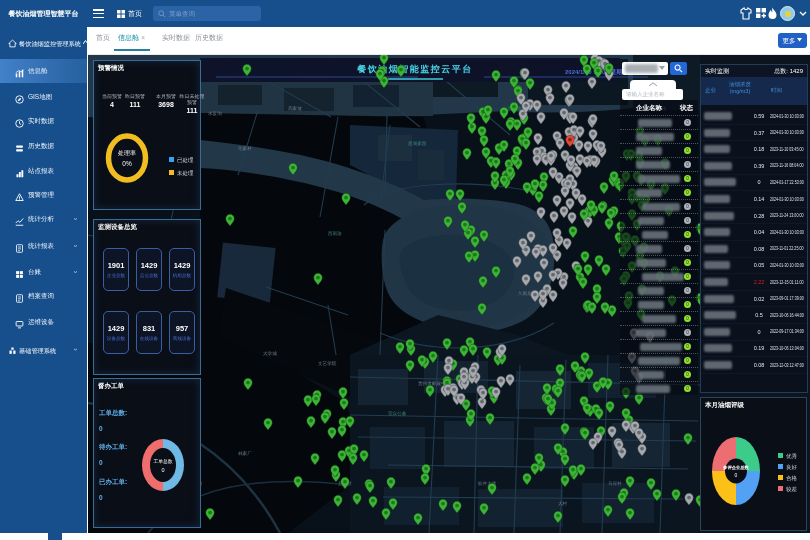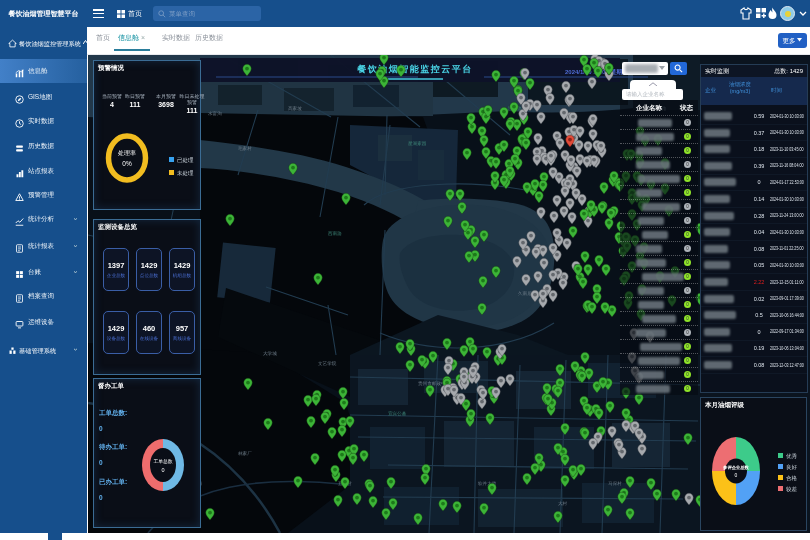--- a/index.html
+++ b/index.html
@@ -722,37 +722,37 @@
     <text x="27" y="27" fill="#fff" font-size="6" text-anchor="middle">处理率</text>
     <text x="27" y="38" fill="#fff" font-size="6.5" text-anchor="middle">0%</text>
   </svg>
   <div class="leg" style="left:75px;top:96px"><i style="background:#37a2f0"></i>已处理</div>
   <div class="leg" style="left:75px;top:109px"><i style="background:#f2bd20"></i>未处理</div>
 </div>
 
 <div class="panel" style="left:5px;top:164px;width:108px;height:156px">
   <div class="ptitle">监测设备总览</div>
   <div class="mbox" style="left:9px;top:28px">
-        <b>1397</b>
+        <b>1901</b>
         <span>企业总数</span>
       </div>
   <div class="mbox" style="left:42px;top:28px">
         <b>1429</b>
         <span>点位总数</span>
       </div>
   <div class="mbox" style="left:75px;top:28px">
         <b>1429</b>
         <span>机组总数</span>
       </div>
   <div class="mbox" style="left:9px;top:91px">
         <b>1429</b>
         <span>设备总数</span>
       </div>
   <div class="mbox" style="left:42px;top:91px">
-        <b>460</b>
+        <b>831</b>
         <span>在线设备</span>
       </div>
   <div class="mbox" style="left:75px;top:91px">
         <b>957</b>
         <span>离线设备</span>
       </div>
 </div>
 
 <div class="panel" style="left:5px;top:323px;width:108px;height:150px">
   <div class="ptitle">督办工单</div>

